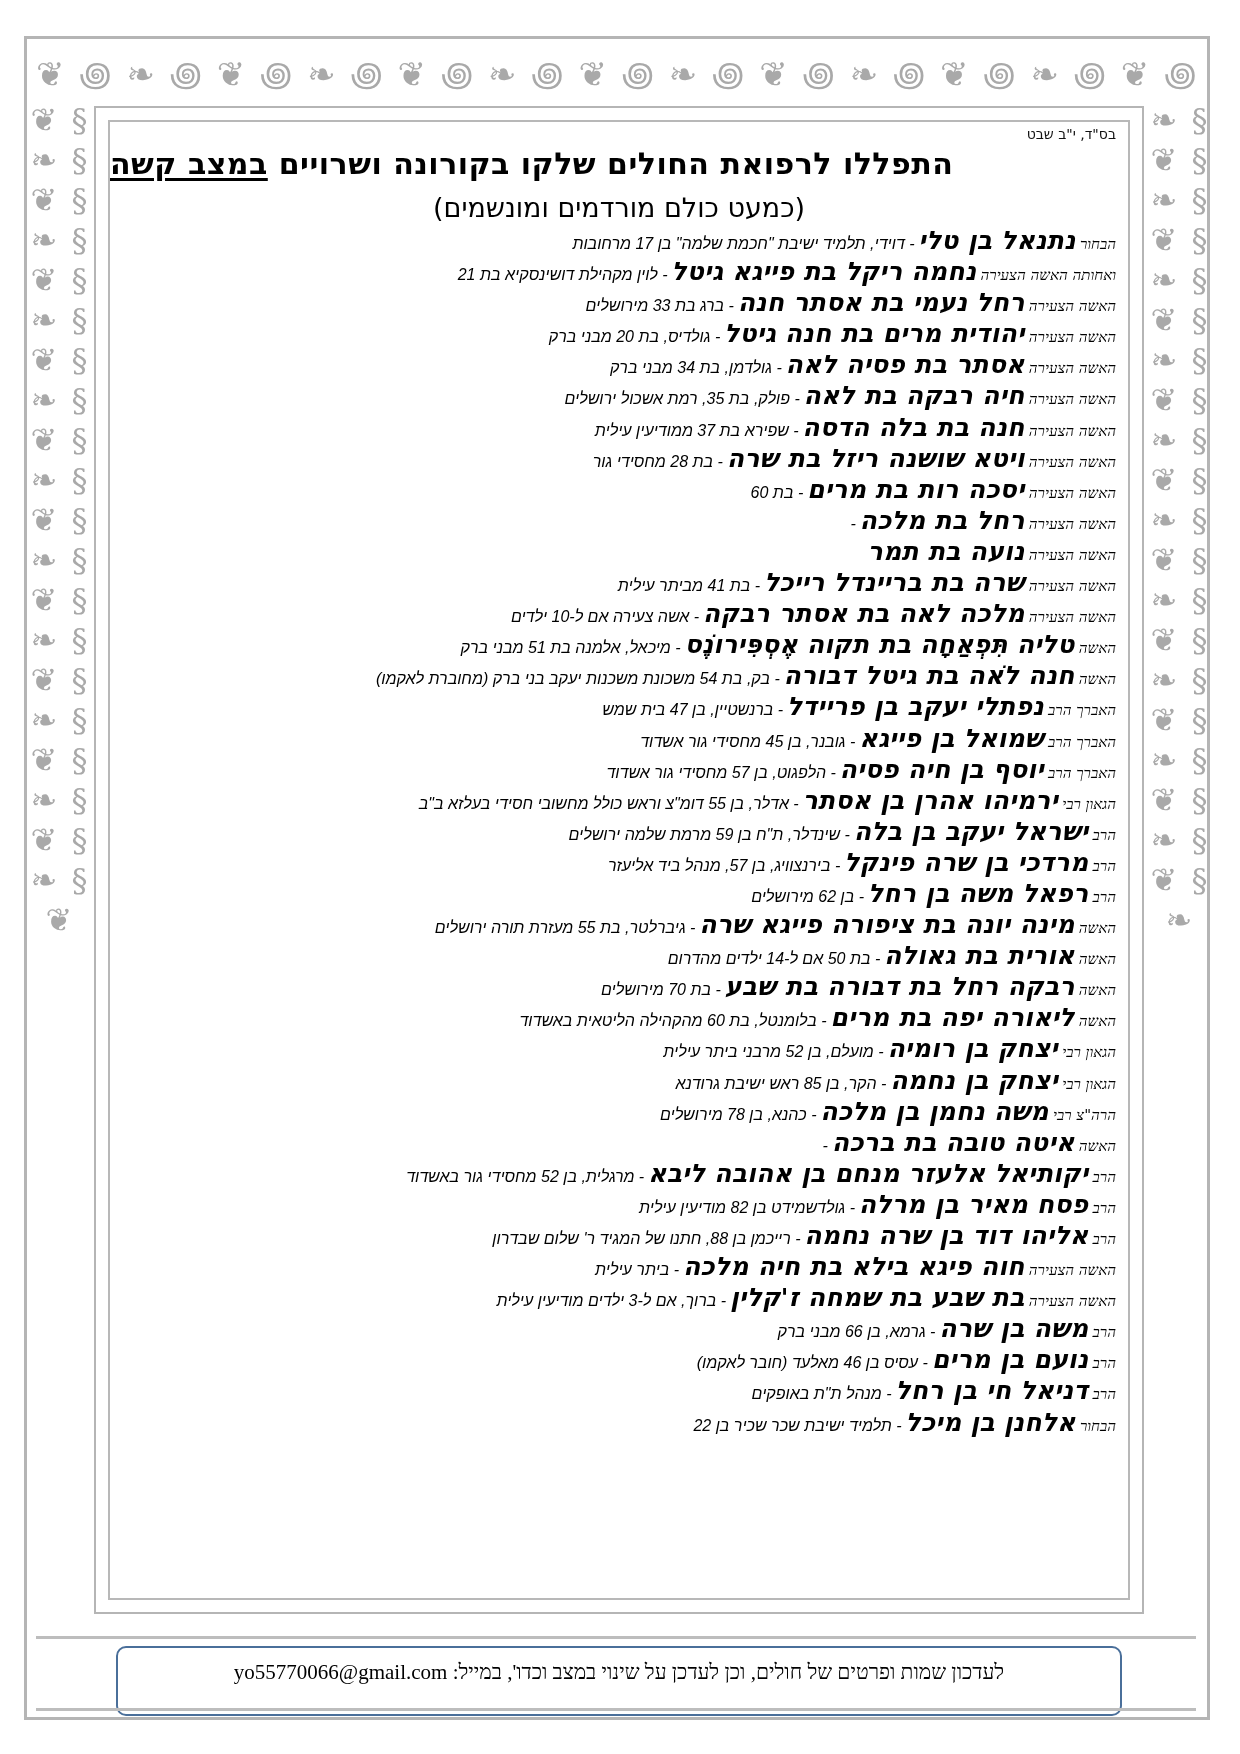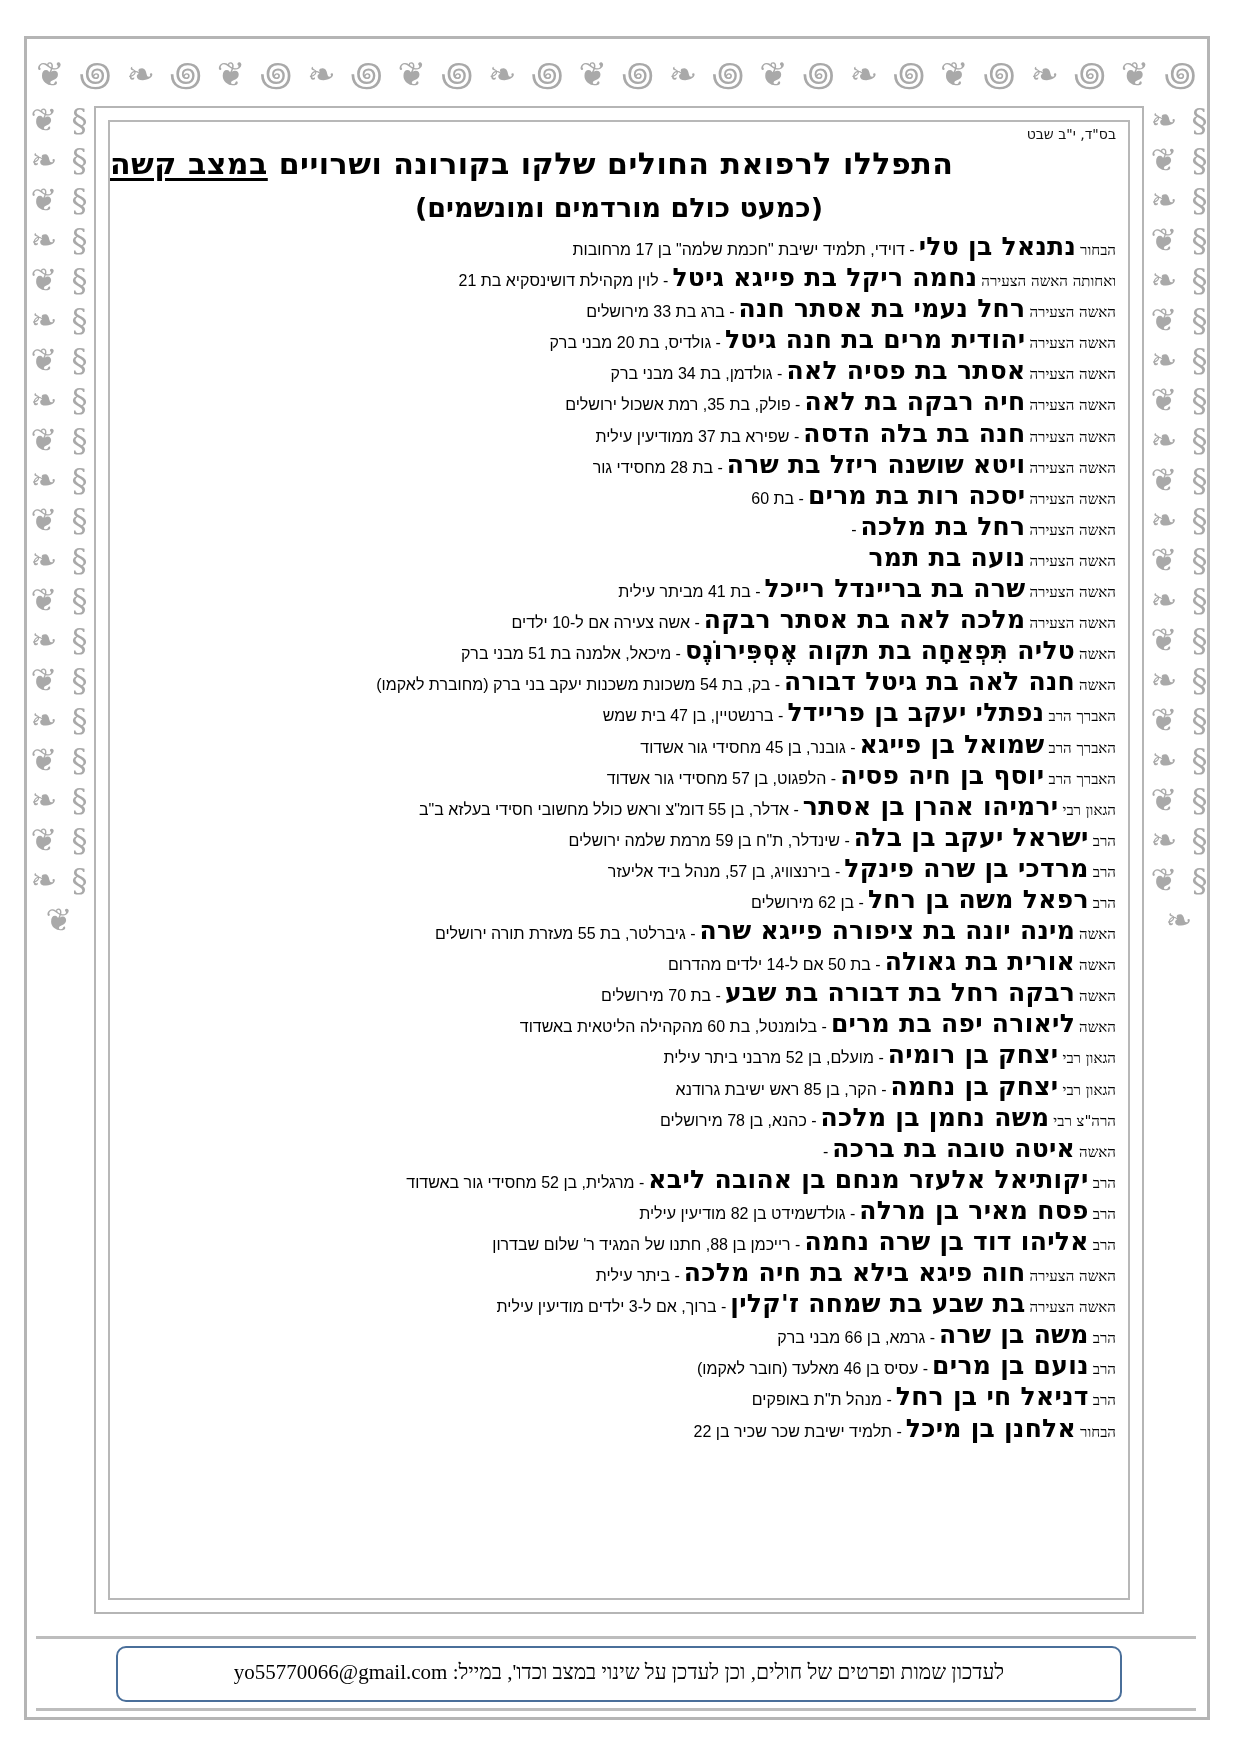--- a/index.html
+++ b/index.html
@@ -8,27 +8,27 @@
   .orn-band { position:absolute; color:#a9a9a9; font-family:"DejaVu Serif", serif; overflow:hidden; white-space:nowrap; letter-spacing:2px; }
   .orn-top { left:36px; top:48px; width:1160px; height:52px; font-size:34px; line-height:52px; text-align:center; }
   .orn-left { left:30px; top:100px; width:60px; height:1540px; font-size:32px; line-height:40px; text-align:center; white-space:normal; word-break:break-all; }
   .orn-right { right:30px; top:100px; width:60px; height:1540px; font-size:32px; line-height:40px; text-align:center; white-space:normal; word-break:break-all; }
   .middle-frame { position:absolute; left:94px; top:106px; width:1050px; height:1508px; border:2px solid #b5b5b5; box-sizing:border-box; }
   .inner-frame { position:absolute; left:108px; top:120px; width:1022px; height:1480px; border:2px solid #b8b8b8; box-sizing:border-box; background:#fff; }
   .content { position:absolute; left:0; right:0; top:0; bottom:0; direction:rtl; padding:0 14px; }
   .dateline { position:absolute; right:12px; top:4px; font-family:"DejaVu Sans", sans-serif; font-size:14px; color:#111; }
   .title { position:absolute; left:0; right:0; top:24px; text-align:left; font-family:"DejaVu Sans", sans-serif; font-weight:bold; font-size:30px; color:#000; letter-spacing:0.5px; }
   .title .u { text-decoration:underline; text-underline-offset:4px; }
-  .subtitle { position:absolute; left:0; right:0; top:70px; text-align:center; font-family:"DejaVu Sans", sans-serif; font-weight:bold; font-size:27px; color:#000; }
+  .subtitle { position:absolute; left:0; right:0; top:70px; text-align:center; font-family:"DejaVu Sans", sans-serif; font-weight:normal; font-size:27px; color:#000; }
   .list { position:absolute; right:12px; left:12px; top:104px; }
-  .row { height:31.1px; line-height:42px; white-space:nowrap; text-align:right; color:#000; overflow:visible; }
+  .row { height:31.1px; line-height:29px; white-space:nowrap; text-align:right; color:#000; overflow:visible;font-style:italic; }
   .prefix { font-family:"DejaVu Serif", serif; font-size:15px; }
   .name { font-family:"DejaVu Sans", sans-serif; font-weight:bold; font-size:25px; margin:0 4px; letter-spacing:0.3px; }
   .detail { font-family:"Liberation Sans", sans-serif; font-size:16px; }
-  .footer-box { position:absolute; left:116px; top:1646px; width:1006px; height:56px; border:2px solid #4a6f9a; border-radius:10px; box-sizing:border-box; background:#fff; direction:rtl; text-align:center; line-height:48px; font-family:"Liberation Serif", serif; font-size:21px; color:#000; }
+  .footer-box { position:absolute; left:116px; top:1646px; width:1006px; height:70px; border:2px solid #4a6f9a; border-radius:10px; box-sizing:border-box; background:#fff; direction:rtl; text-align:center; line-height:48px; font-family:"Liberation Serif", serif; font-size:21px; color:#000; }
   .footer-rule { position:absolute; left:36px; width:1160px; height:3px; background:#bdbdbd; }
 </style>
 </head>
 <body>
 
 <div class="outer-frame"></div>
 <div class="orn-band orn-top">❦ ꩜ ❧ ꩜ ❦ ꩜ ❧ ꩜ ❦ ꩜ ❧ ꩜ ❦ ꩜ ❧ ꩜ ❦ ꩜ ❧ ꩜ ❦ ꩜ ❧ ꩜ ❦ ꩜ ❧</div>
 <div class="orn-band orn-left">❦ § ❧ § ❦ § ❧ § ❦ § ❧ § ❦ § ❧ § ❦ § ❧ § ❦ § ❧ § ❦ § ❧ § ❦ § ❧ § ❦ § ❧ § ❦ § ❧ § ❦</div>
 <div class="orn-band orn-right">❧ § ❦ § ❧ § ❦ § ❧ § ❦ § ❧ § ❦ § ❧ § ❦ § ❧ § ❦ § ❧ § ❦ § ❧ § ❦ § ❧ § ❦ § ❧ § ❦ § ❧</div>
 <div class="middle-frame"></div>

